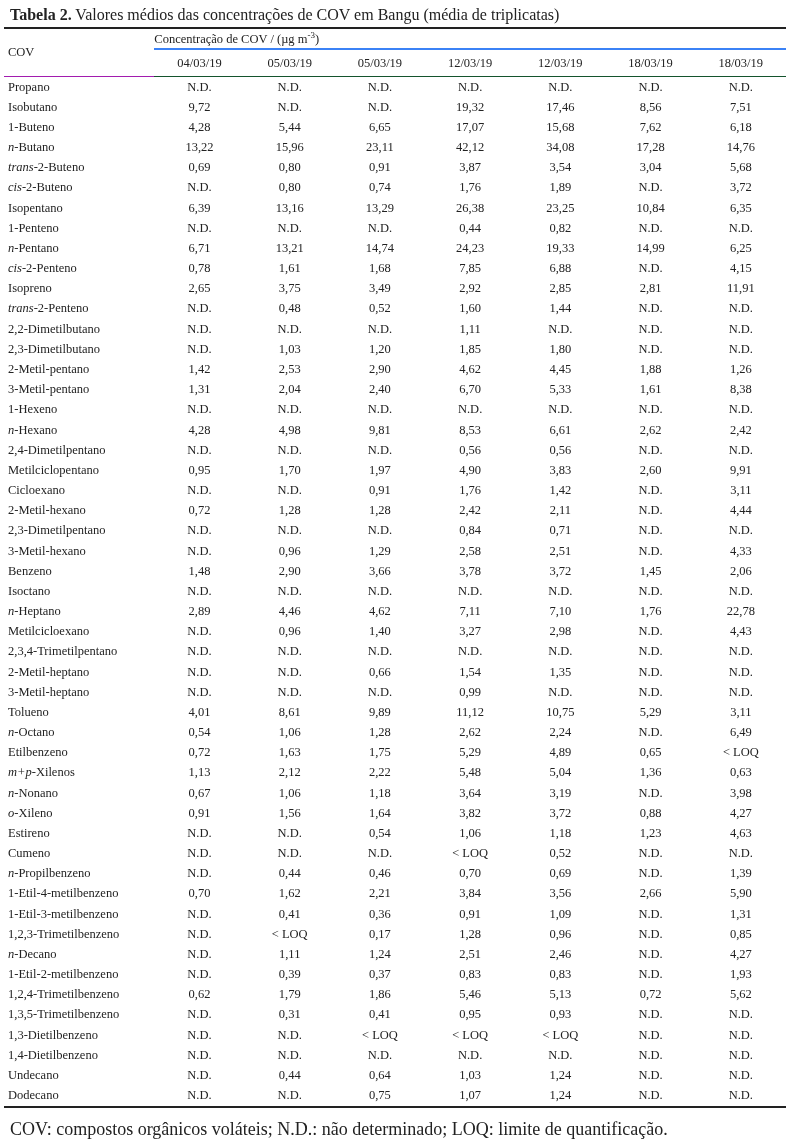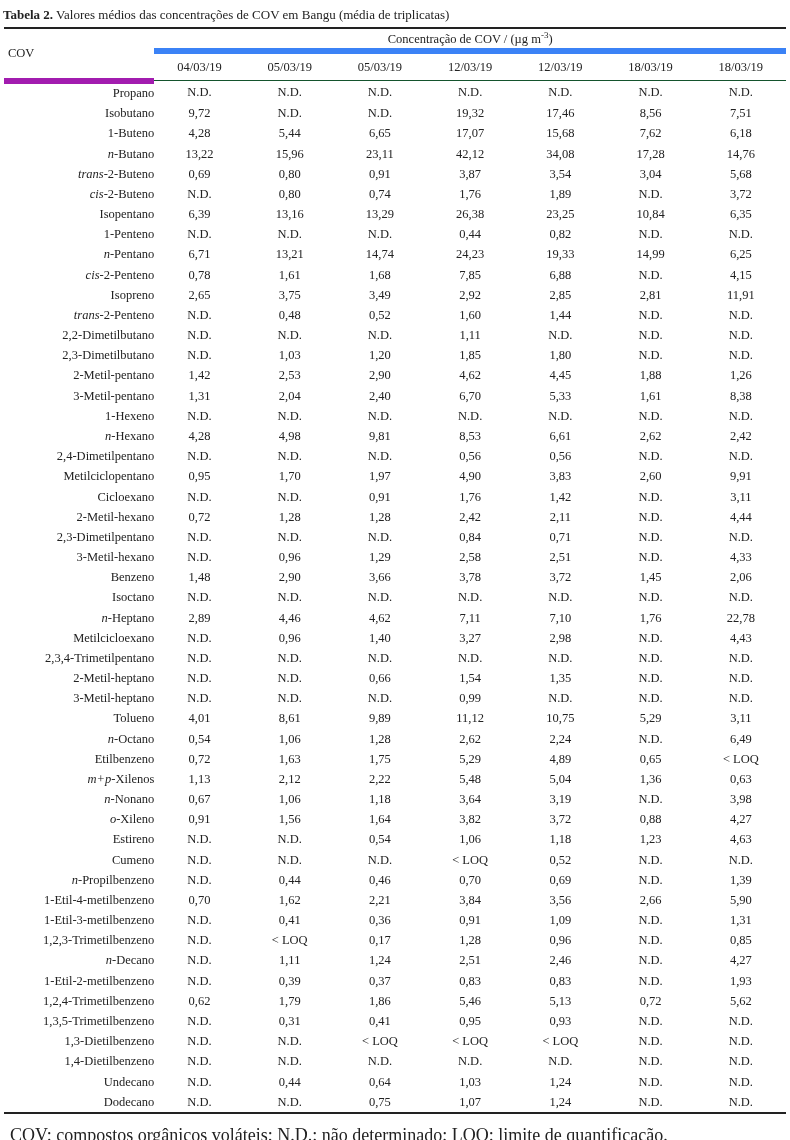--- a/index.html
+++ b/index.html
@@ -11,64 +11,64 @@
     width: 790px;
     height: 1140px;
     background: #ffffff;
     color: #222222;
     font-family: "Liberation Serif", "DejaVu Serif", serif;
     overflow: hidden;
     box-sizing: border-box;
     padding-top: 7px;
   }
   .title-line {
-    font-size: 13px;
+    font-size: 16px;
     line-height: 15px;
-    padding-left: 3px;
+    padding-left: 10px;
     margin-bottom: 5px;
     white-space: nowrap;
   }
   .title-label { font-weight: bold; }
   table.cov-table {
     width: 782px;
     margin-left: 4px;
     border-collapse: collapse;
     table-layout: fixed;
     border-top: 2px solid #222222;
     border-bottom: 2px solid #222222;
     font-size: 12.5px;
   }
   col.col-name { width: 150px; }
   col.col-val  { width: 90px; }
   th { font-weight: normal; padding: 0; }
   th.corner {
     text-align: left;
     vertical-align: middle;
     padding-left: 4px;
-    border-bottom: 6px solid #a21caf;
+    border-bottom: 1px solid #a21caf;
   }
   th.span-head {
-    text-align: center;
+    text-align: left;
     height: 19px;
-    border-bottom: 6px solid #3b82f6;
+    border-bottom: 2px solid #3b82f6;
   }
   th.span-head sup { font-size: 9px; }
   th.date-th {
     text-align: center;
     height: 26px;
     vertical-align: middle;
     border-bottom: 1px solid #14532d;
   }
   tbody td {
     height: 20.18px;
     padding: 0;
     vertical-align: middle;
   }
   td.name-cell {
-    text-align: right;
+    text-align: left;
     padding-left: 4px;
     white-space: nowrap;
   }
   td.val-cell { text-align: center; }
   .footnote {
     font-size: 18px;
     padding-left: 10px;
     margin-top: 11px;
   }
 </style>

